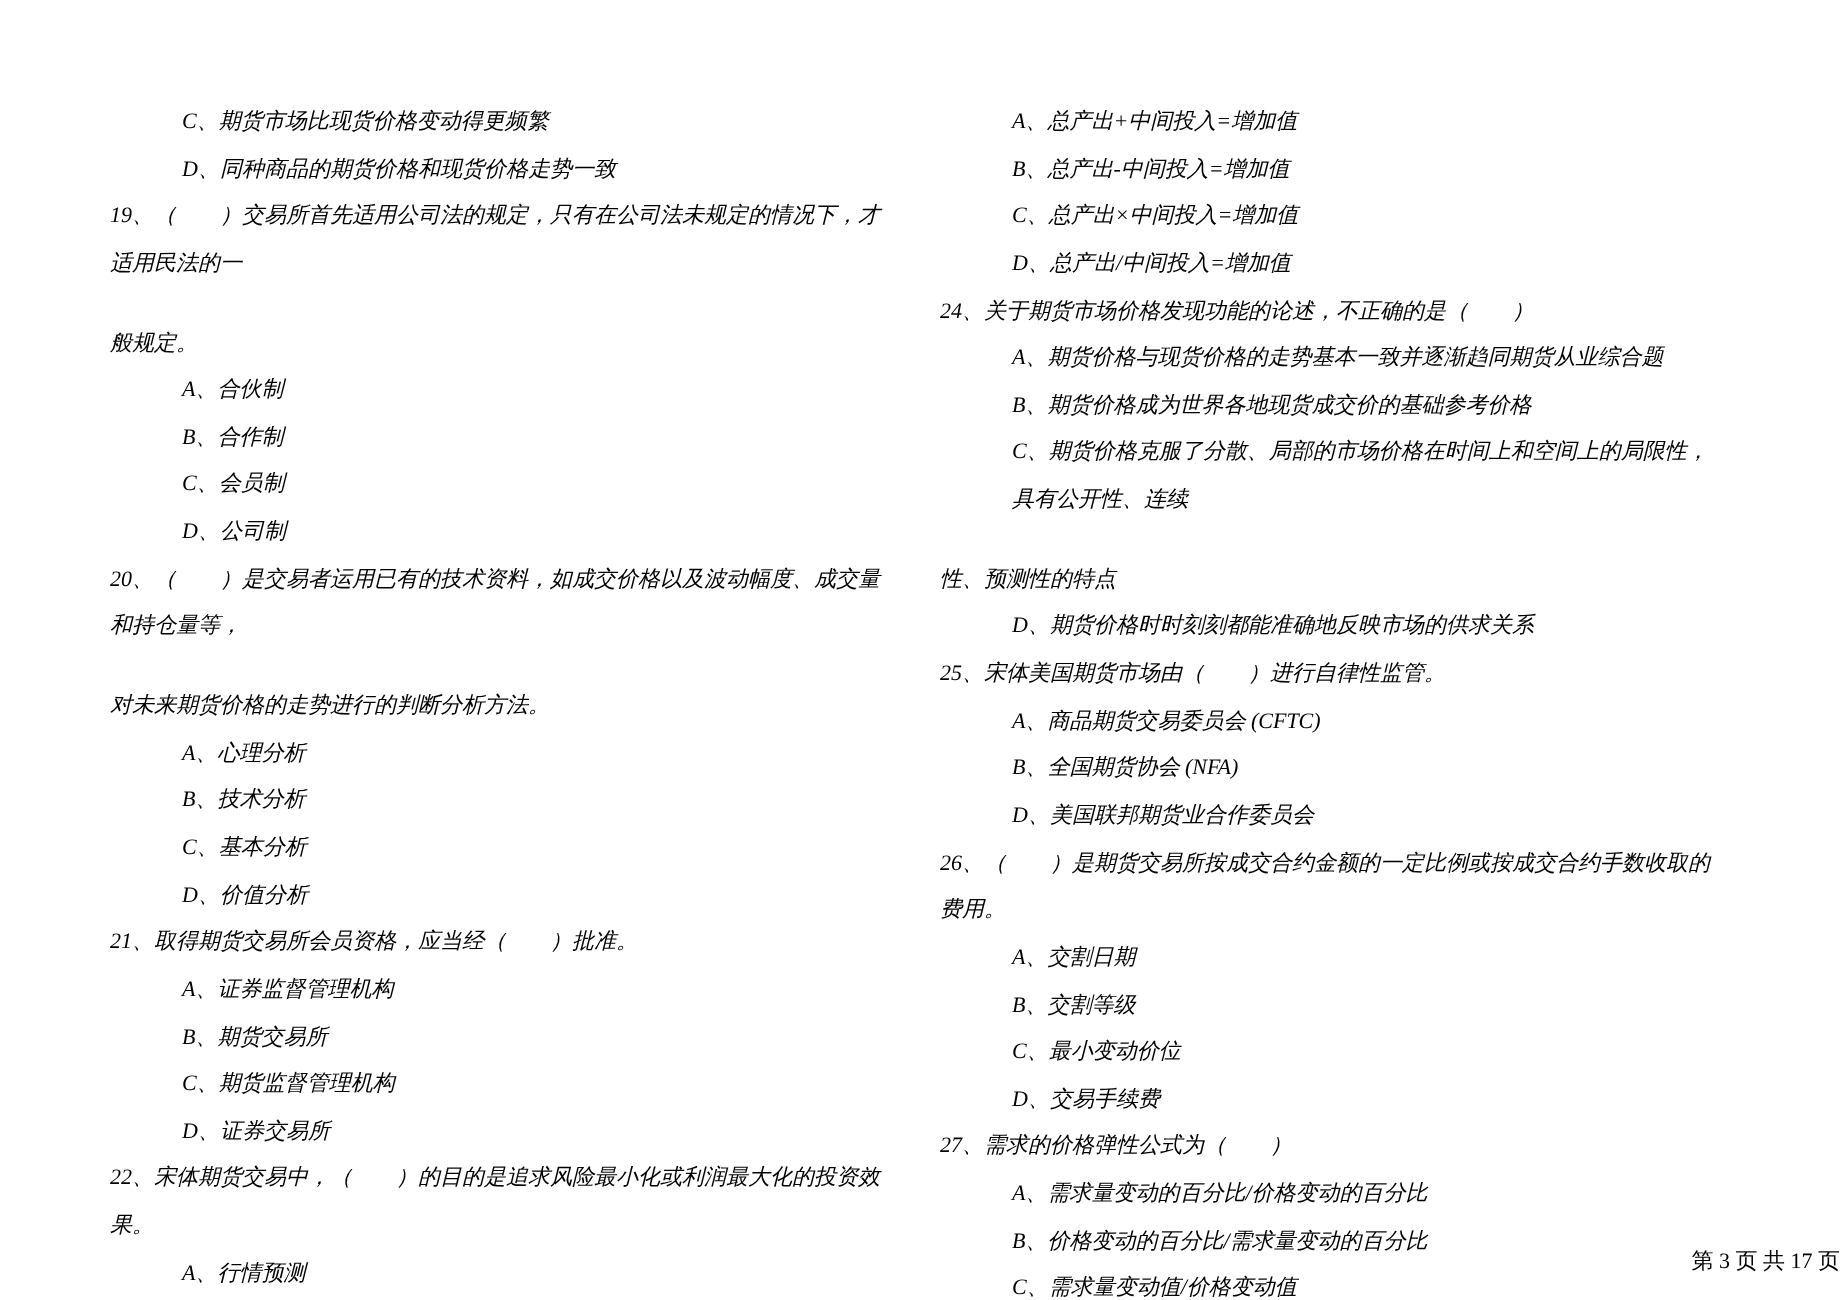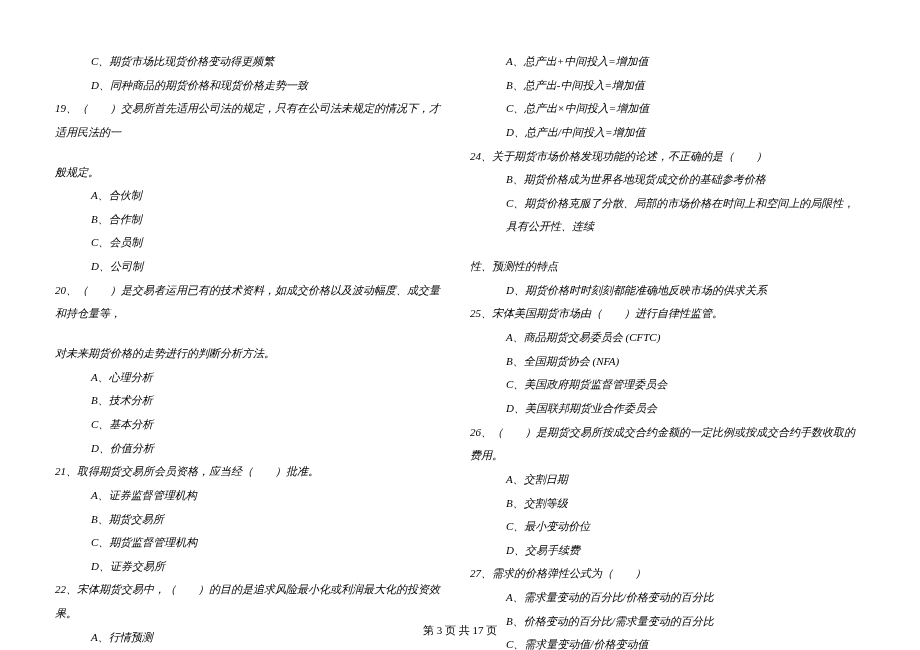--- a/index.html
+++ b/index.html
@@ -35,21 +35,21 @@
       margin-top: 16px;
     }
     .option {
       padding-left: 36px;
     }
     .footer {
       position: absolute;
       bottom: 12px;
       left: 0;
       right: 0;
-      text-align: center;
+      text-align: right;
       font-size: 11px;
       margin-top: 40px;
     }
   </style>
 </head>
 <body>
 
 <div class="page">
   <div class="column" id="left-col">
       <div class="option">C、期货市场比现货价格变动得更频繁</div>
@@ -74,28 +74,28 @@
       <div class="question-text">22、宋体期货交易中，（　　）的目的是追求风险最小化或利润最大化的投资效果。</div>
       <div class="option">A、行情预测</div>
       <div class="option">C、风险控制</div>
     </div>
   <div class="column" id="right-col">
       <div class="option">A、总产出+中间投入=增加值</div>
       <div class="option">B、总产出-中间投入=增加值</div>
       <div class="option">C、总产出×中间投入=增加值</div>
       <div class="option">D、总产出/中间投入=增加值</div>
       <div class="question-text">24、关于期货市场价格发现功能的论述，不正确的是（　　）</div>
+      <div class="option">A、期货价格与现货价格的走势基本一致并逐渐趋同期货从业综合题</div>
       <div class="option">B、期货价格成为世界各地现货成交价的基础参考价格</div>
       <div class="option">C、期货价格克服了分散、局部的市场价格在时间上和空间上的局限性，具有公开性、连续</div>
       <div class="continuation">性、预测性的特点</div>
       <div class="option">D、期货价格时时刻刻都能准确地反映市场的供求关系</div>
       <div class="question-text">25、宋体美国期货市场由（　　）进行自律性监管。</div>
       <div class="option">A、商品期货交易委员会 (CFTC)</div>
       <div class="option">B、全国期货协会 (NFA)</div>
-      <div class="option">C、美国政府期货监督管理委员会</div>
       <div class="option">D、美国联邦期货业合作委员会</div>
       <div class="question-text">26、（　　）是期货交易所按成交合约金额的一定比例或按成交合约手数收取的费用。</div>
       <div class="option">A、交割日期</div>
       <div class="option">B、交割等级</div>
       <div class="option">C、最小变动价位</div>
       <div class="option">D、交易手续费</div>
       <div class="question-text">27、需求的价格弹性公式为（　　）</div>
       <div class="option">A、需求量变动的百分比/价格变动的百分比</div>
       <div class="option">B、价格变动的百分比/需求量变动的百分比</div>
       <div class="option">C、需求量变动值/价格变动值</div>

